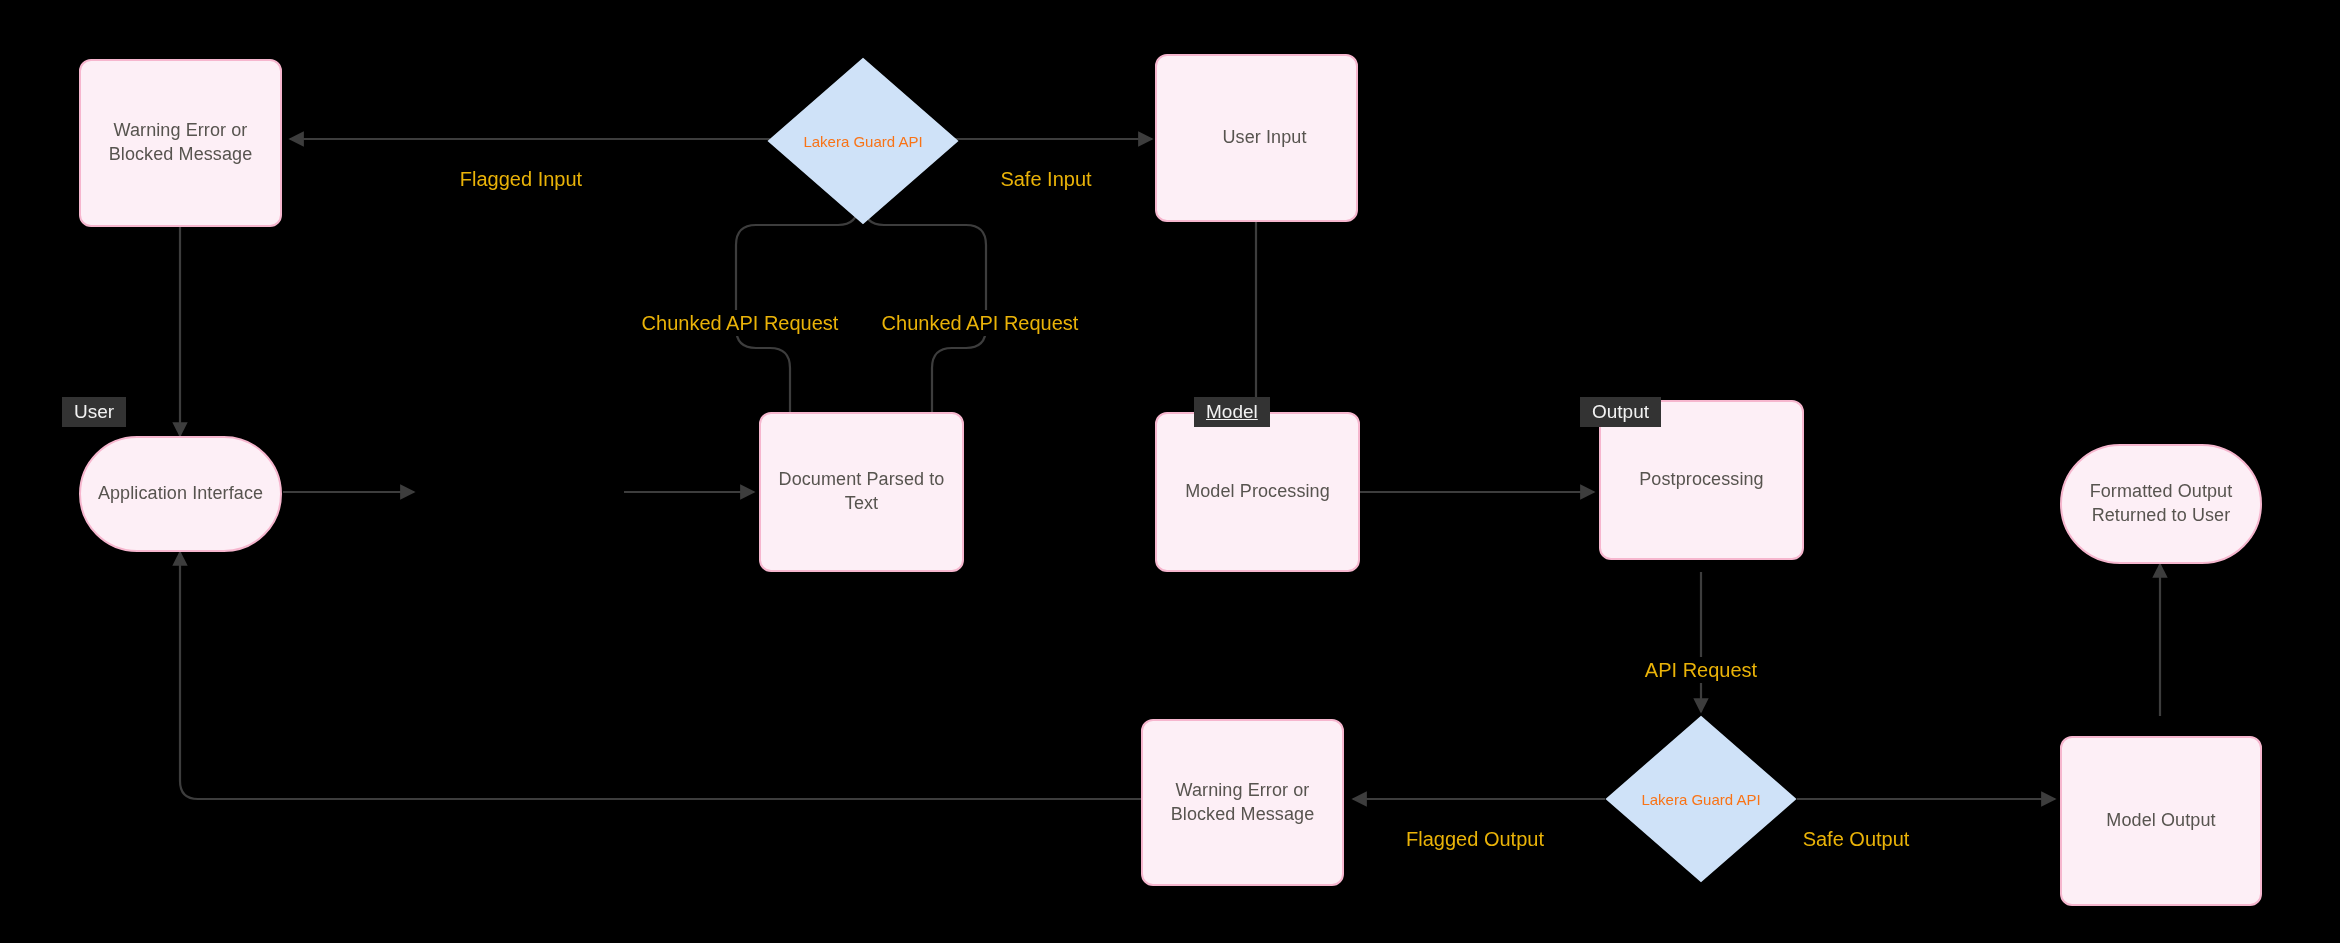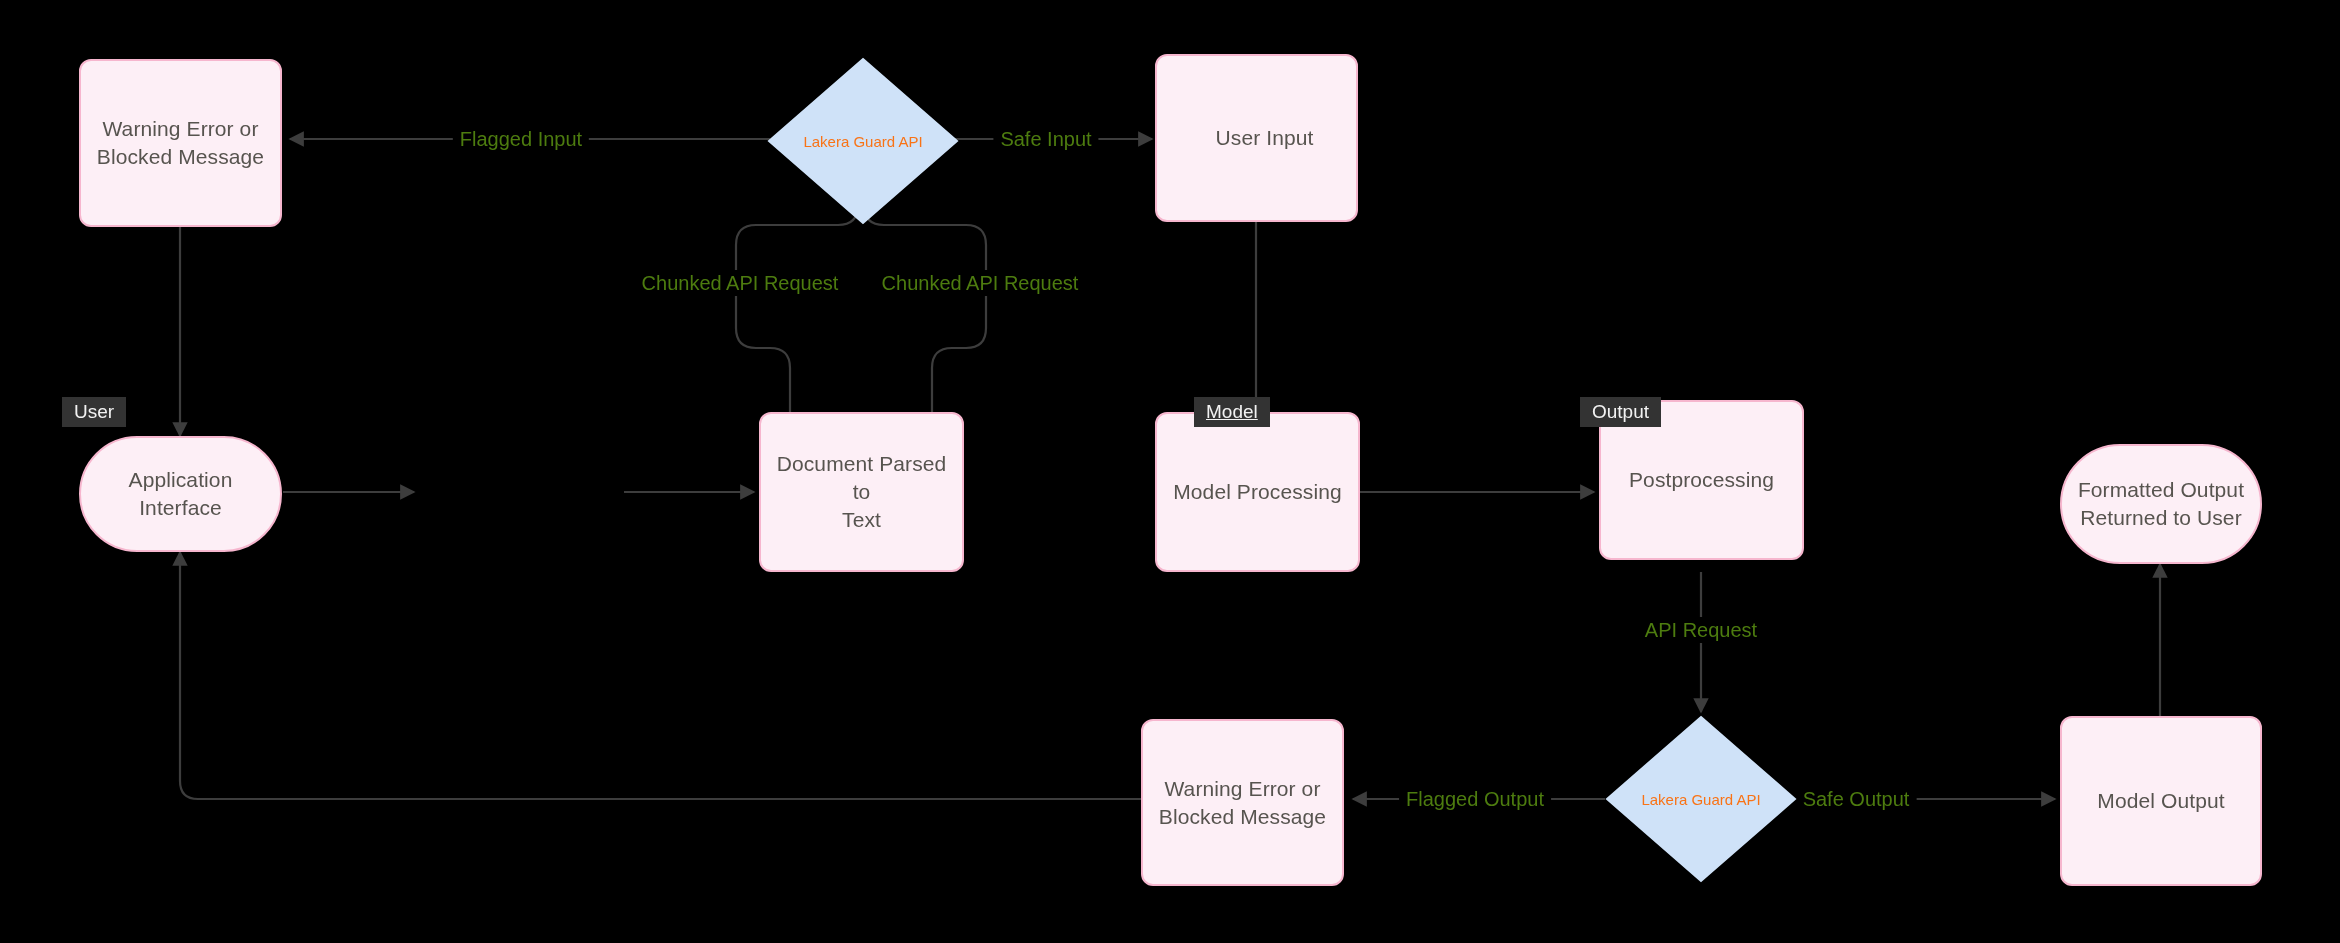--- a/index.html
+++ b/index.html
@@ -25,21 +25,21 @@
 
   
   .node {
     position: absolute;
     box-sizing: border-box;
     display: flex;
     align-items: center;
     justify-content: center;
     text-align: center;
     color: #57544f;
-    font-size: 21px;
+    font-size: 18px;
     line-height: 1.32;
     letter-spacing: 0.1px;
     background: #fdeff6;
     border: 2px solid #f6b6ce;
     border-radius: 12px;
     padding: 4px 10px;
     z-index: 3;
   }
   .node.stadium {
     border-radius: 999px;
@@ -80,28 +80,29 @@
     border-radius: 0;
     z-index: 4;
     white-space: nowrap;
     line-height: 1;
     margin-top: 44px;
   }
 
   
   .edge-label {
     position: absolute;
-    color: #4d7c0f;
+    color: #eab308;
     font-size: 20px;
     background: #000000;
     padding: 1px 7px;
     white-space: nowrap;
     transform: translate(-50%, -50%);
     z-index: 2;
     line-height: 1.2;
+    margin-top: 40px;
   }
 </style>
 </head>
 <body>
 
 <div id="stage">
 
   <svg id="edges" viewBox="0 0 2340 943" xmlns="http://www.w3.org/2000/svg">
     <defs>
       <marker id="arw" viewBox="0 0 10 10" refX="9" refY="5" markerWidth="7" markerHeight="7" orient="auto-start-reverse">
@@ -190,21 +191,21 @@
 Blocked Message</span>
   </div>
 
   <div class="diamond" style="left:1605px; top:715px; width:192px; height:168px;">
     <svg class="dshape" viewBox="0 0 192 168" xmlns="http://www.w3.org/2000/svg">
       <polygon points="96,2 190,84 96,166 2,84" fill="#cfe2f8" stroke="#cfe2f8" stroke-width="2"></polygon>
     </svg>
     <span class="dlabel">Lakera Guard API</span>
   </div>
 
-  <div class="node" style="left:2060px; top:716px; width:202px; height:170px;">
+  <div class="node" style="left:2060px; top:736px; width:202px; height:170px;">
     <span class="label">Model Output</span>
   </div>
 
   <div class="edge-label" style="left:521px; top:139px;">Flagged Input</div>
 
   <div class="edge-label" style="left:1046px; top:139px;">Safe Input</div>
 
   <div class="edge-label" style="left:740px; top:283px;">Chunked API Request</div>
 
   <div class="edge-label" style="left:980px; top:283px;">Chunked API Request</div>

